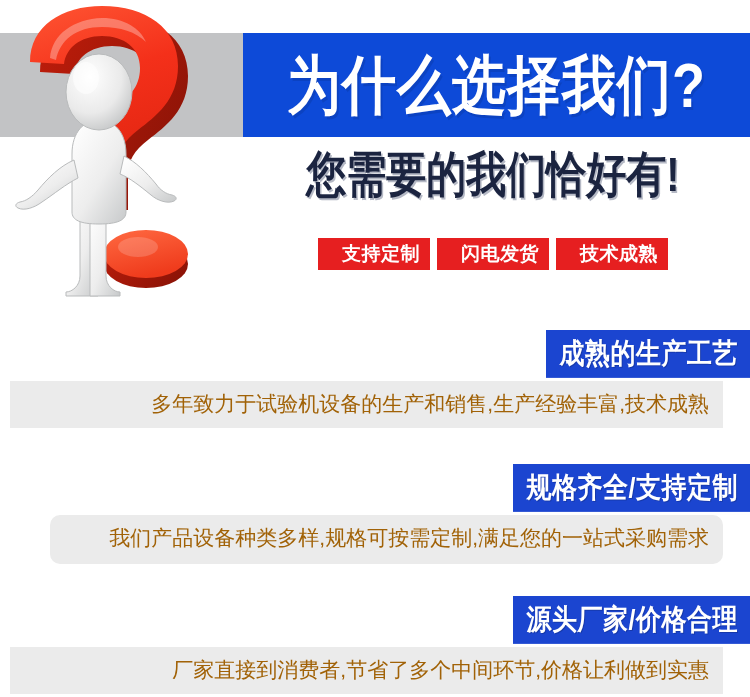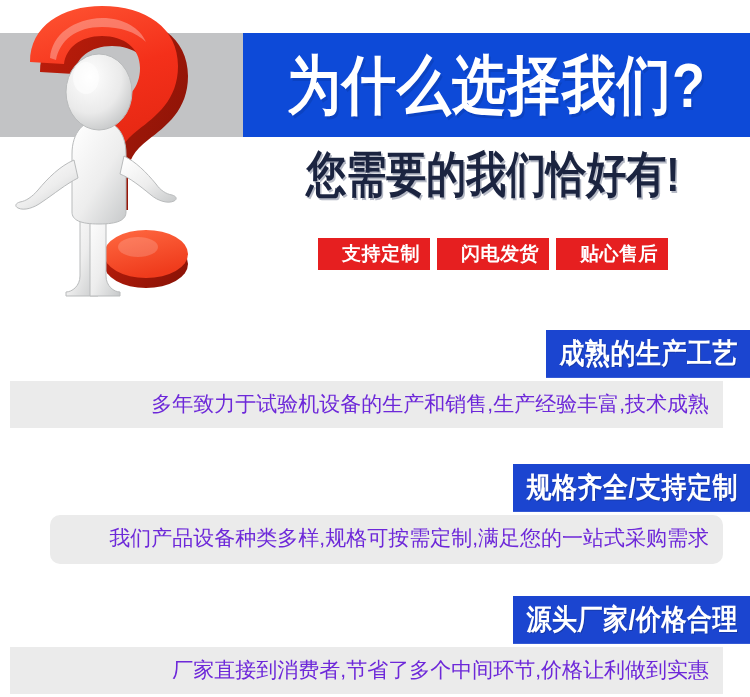--- a/index.html
+++ b/index.html
@@ -119,21 +119,21 @@
     padding: 8px 12px 9px 14px;
     margin-left: 28px;
     letter-spacing: 0.5px;
     white-space: nowrap;
     transform: scaleY(1.14);
     transform-origin: left top;
     text-shadow: 1px 1px 0 rgba(0,0,0,0.18);
   }
   .feature-body {
     background: #ebebeb;
-    color: #6d28d9;
+    color: #a16207;
     font-size: 21px;
     line-height: 36px;
     padding: 5px 14px 6px 28px;
     margin: 9px 27px 0 10px;
   }
   .feature-body.two-line {
     padding-bottom: 8px;
     border-radius: 10px;
   }
 
@@ -150,21 +150,21 @@
 
   <div id="headline-banner">
     <div id="headline-text">为什么选择我们?</div>
   </div>
 
   <div id="subhead">您需要的我们恰好有!</div>
 
   <div id="tag-strip">
     <span class="tag">支持定制</span>
     <span class="tag">闪电发货</span>
-    <span class="tag">贴心售后</span>
+    <span class="tag">技术成熟</span>
   </div>
 
   <div id="qmark-art">
     <svg viewBox="0 0 240 296" width="240" height="296" xmlns="http://www.w3.org/2000/svg">
       <defs>
         <linearGradient id="redTop" x1="0" y1="0" x2="0.25" y2="1">
           <stop offset="0%" stop-color="#ff5533"></stop>
           <stop offset="45%" stop-color="#f4301a"></stop>
           <stop offset="100%" stop-color="#e02410"></stop>
         </linearGradient>

